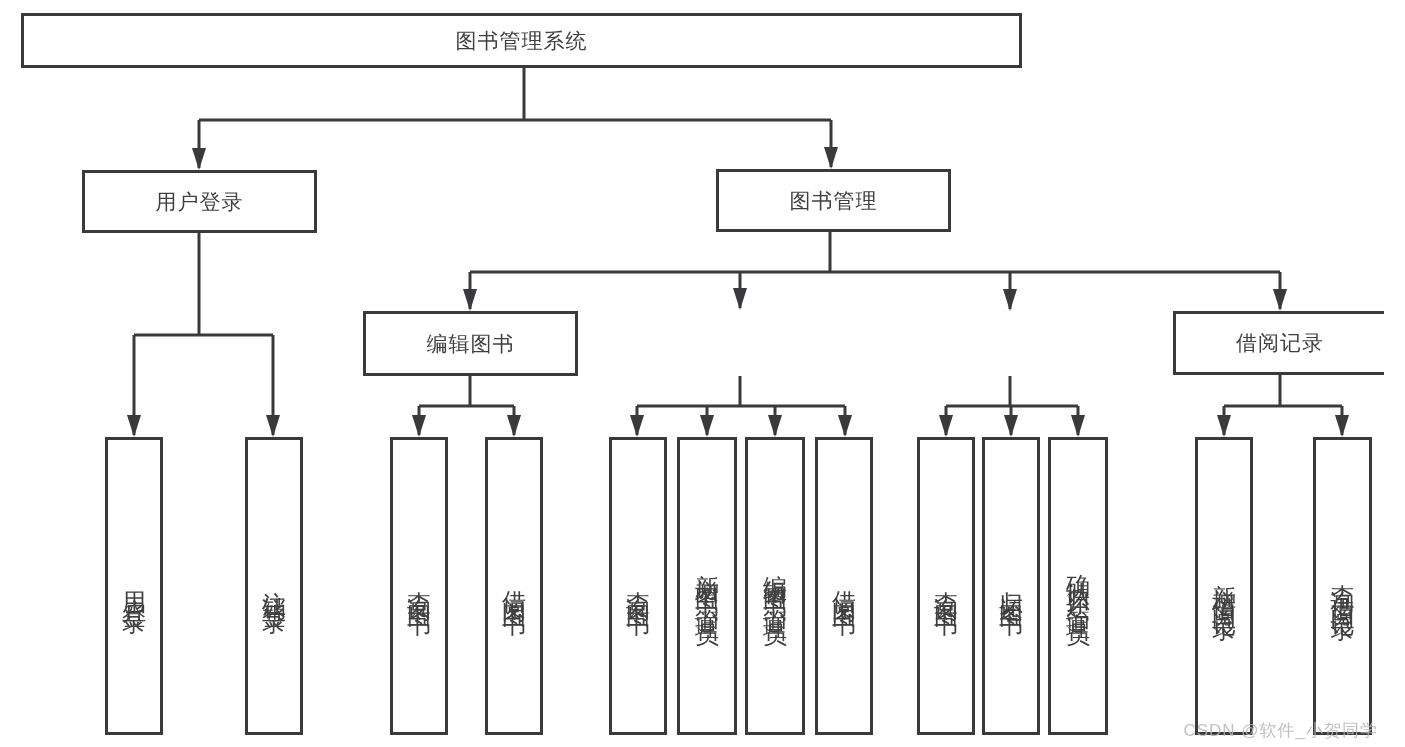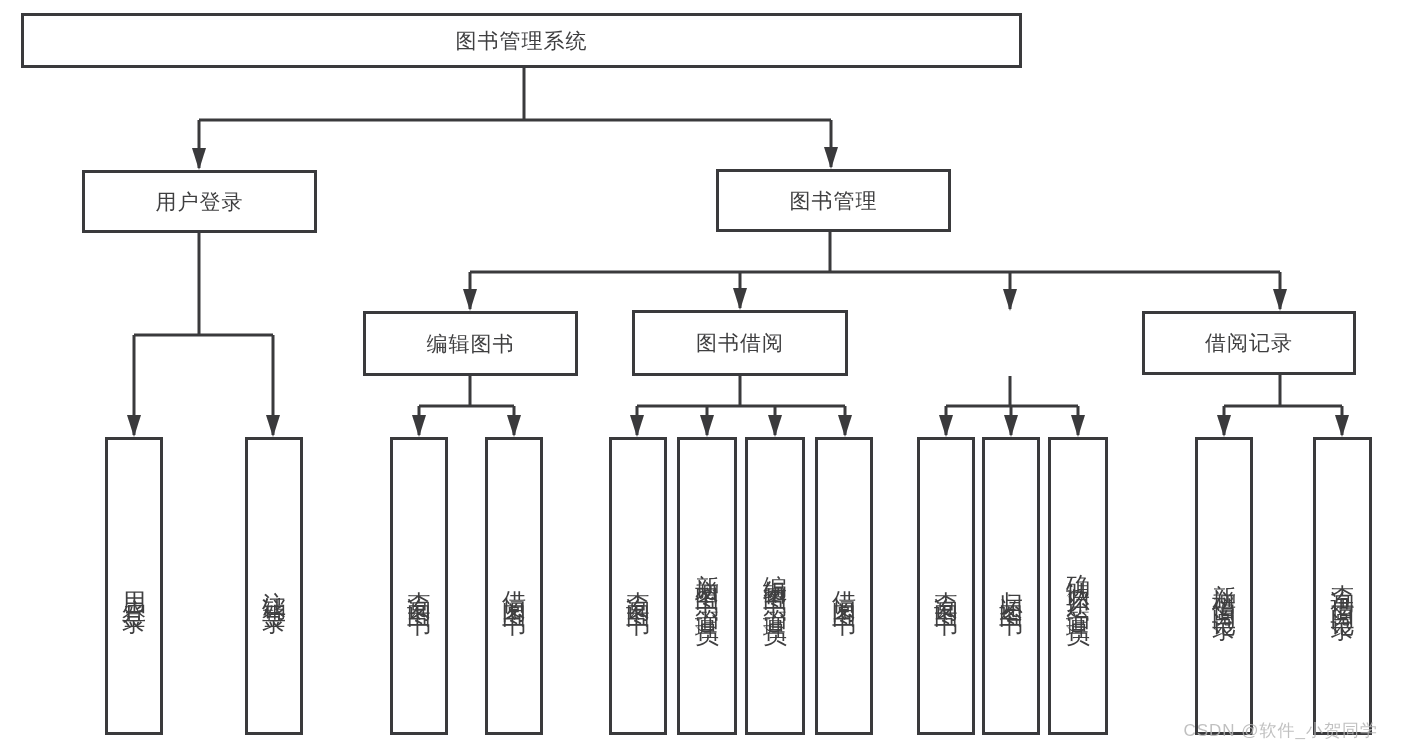--- a/index.html
+++ b/index.html
@@ -98,24 +98,21 @@
   <div class="node h" style="left:82px;top:170px;width:235px;height:63px">
     <span>用户登录</span>
   </div>
   <div class="node h" style="left:716px;top:169px;width:235px;height:63px">
     <span>图书管理</span>
   </div>
 
   <div class="node h" style="left:363px;top:311px;width:215px;height:65px">
     <span>编辑图书</span>
   </div>
-  <div class="node h" style="left:632px;top:310px;width:216px;height:66px">
-    <span>图书借阅</span>
-  </div>
-  <div class="node h" style="left:1142px;top:311px;width:214px;height:64px">
+  <div class="node h" style="left:1173px;top:311px;width:214px;height:64px">
     <span>借阅记录</span>
   </div>
 
   <div class="node v" style="left:105px;top:437px;width:58px;height:298px">
     <span>用户登录</span>
   </div>
   <div class="node v" style="left:245px;top:437px;width:58px;height:298px">
     <span>注销登录</span>
   </div>
 

